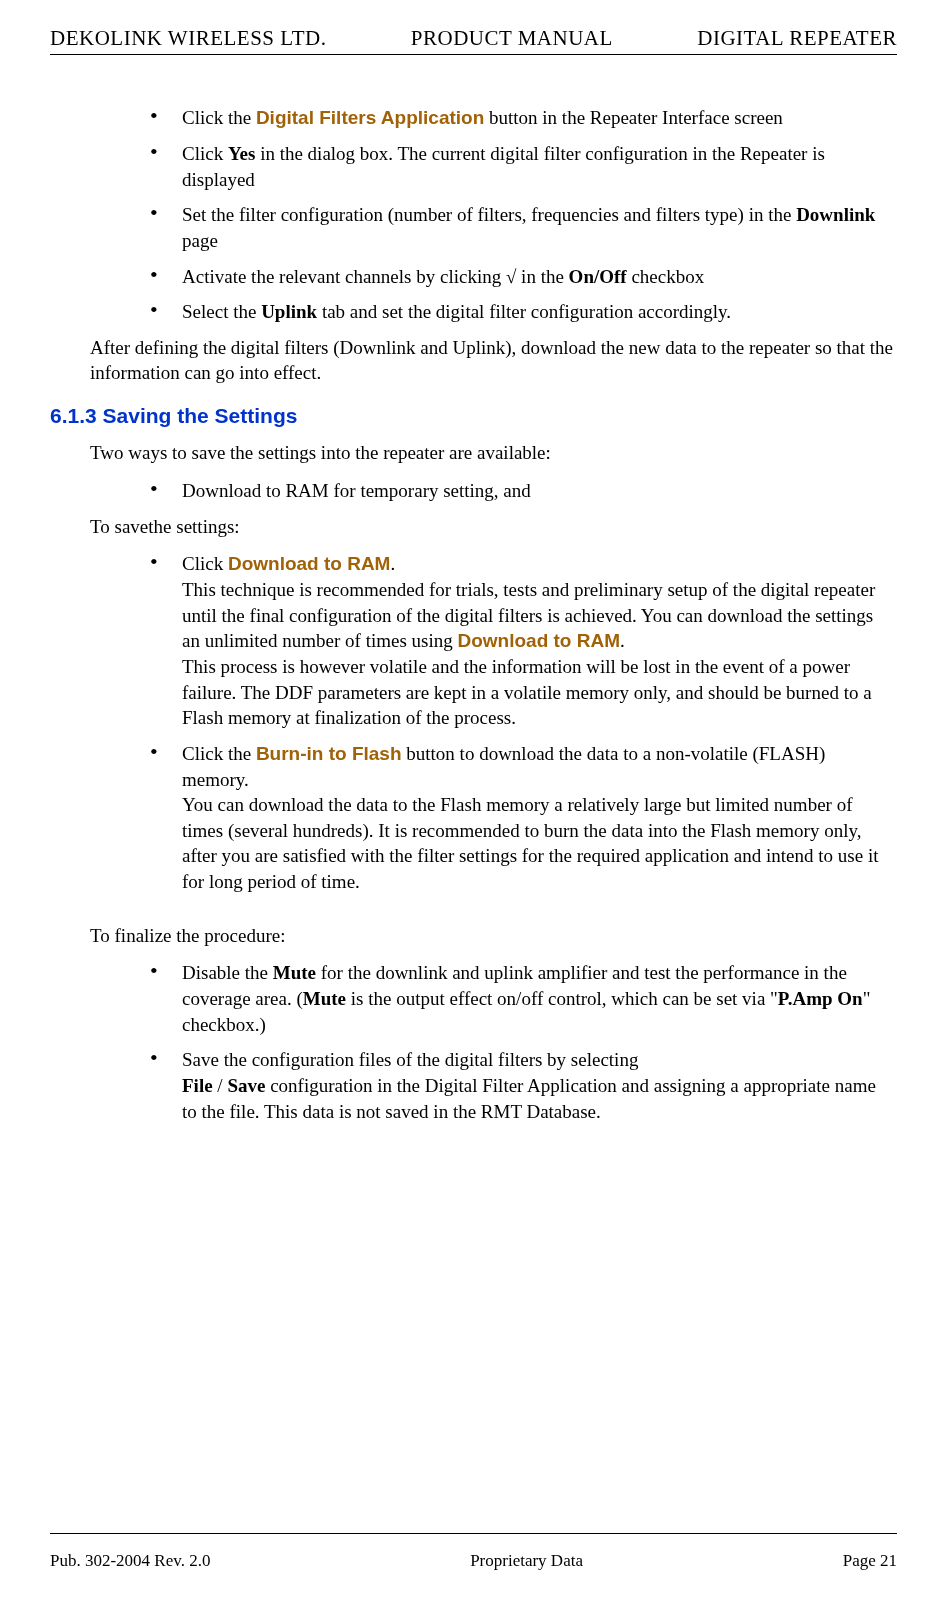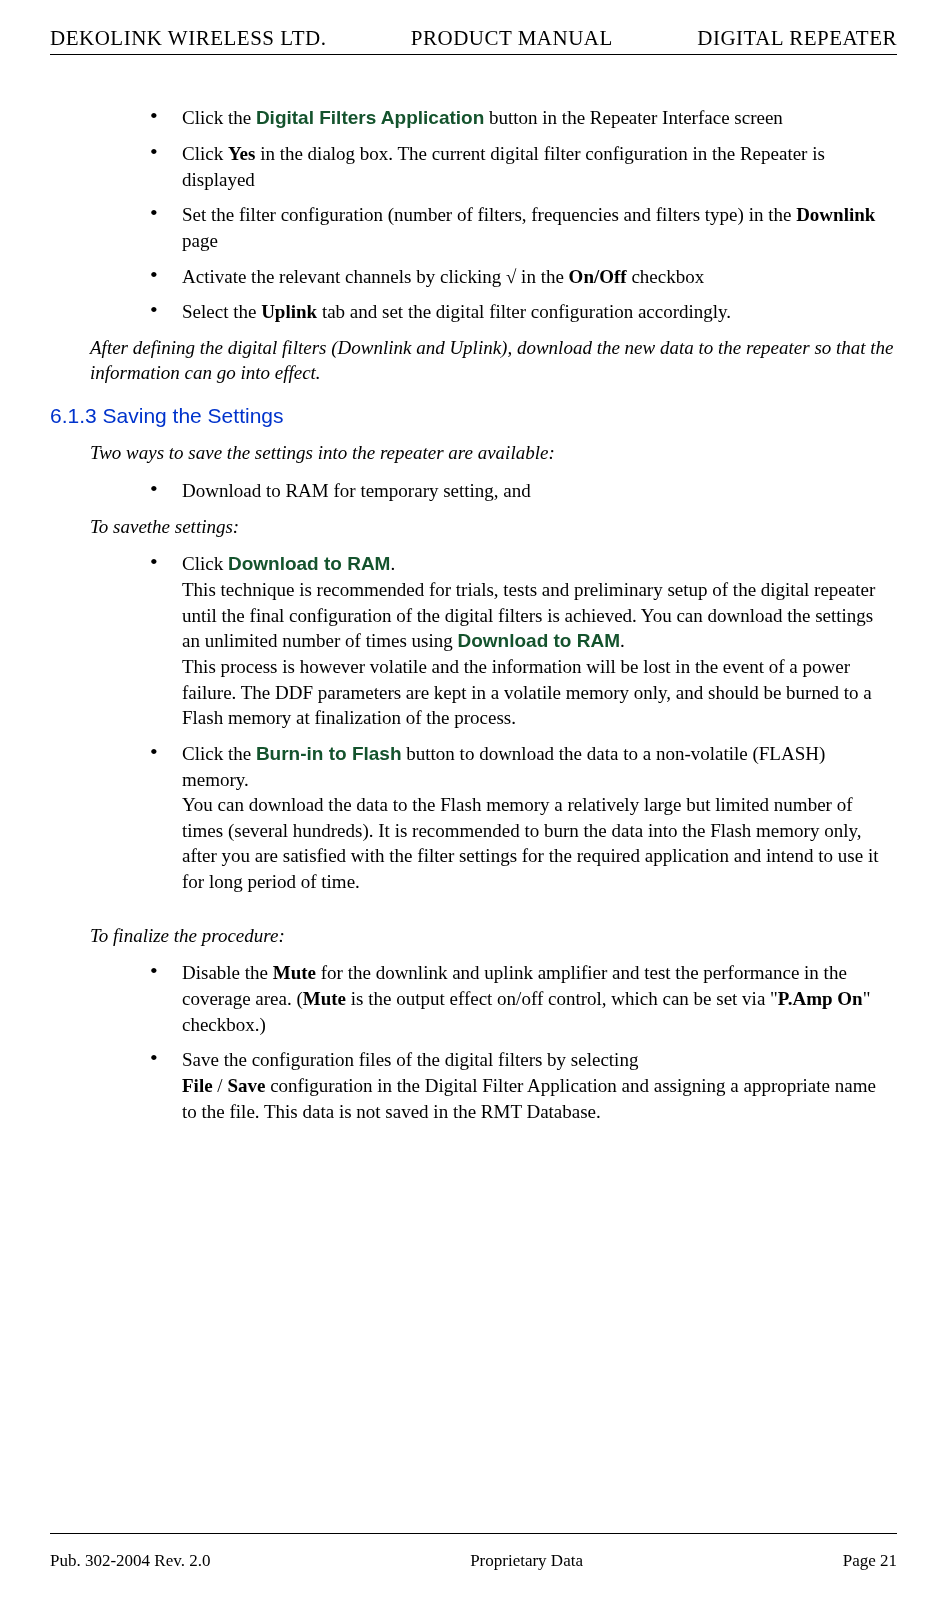--- a/index.html
+++ b/index.html
@@ -49,32 +49,31 @@
     ul.bullets > li::before {
       content: "•";
       position: absolute;
       left: 0;
       top: 0;
       font-size: 22px;
       line-height: 1;
     }
     .para {
       margin: 0 0 12px 40px;
-      font-style: italic;
     }
     .heading {
       font-family: Arial, Helvetica, sans-serif;
       color: #0033cc;
-      font-weight: normal;
+      font-weight: bold;
       font-size: 21px;
       margin: 16px 0 10px 0;
     }
     .blue-bold {
       font-family: Arial, Helvetica, sans-serif;
-      color: #14532d;
+      color: #a16207;
       font-weight: bold;
     }
     .bold {
       font-weight: bold;
     }
     .footer {
       position: absolute;
       left: 50px;
       right: 50px;
       bottom: 30px;

